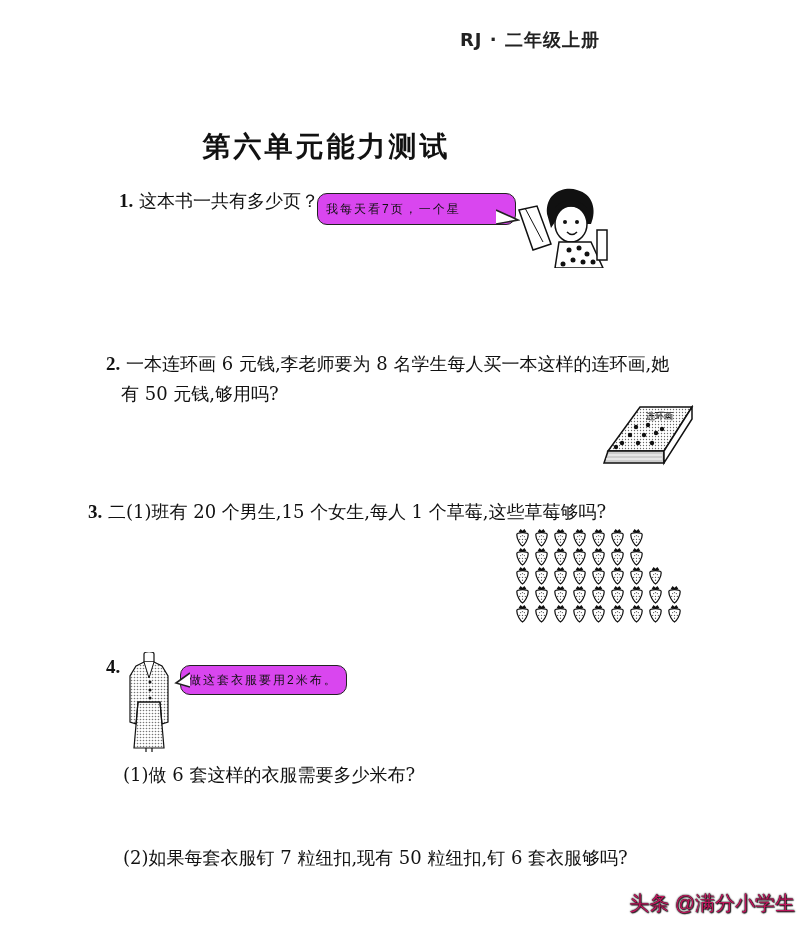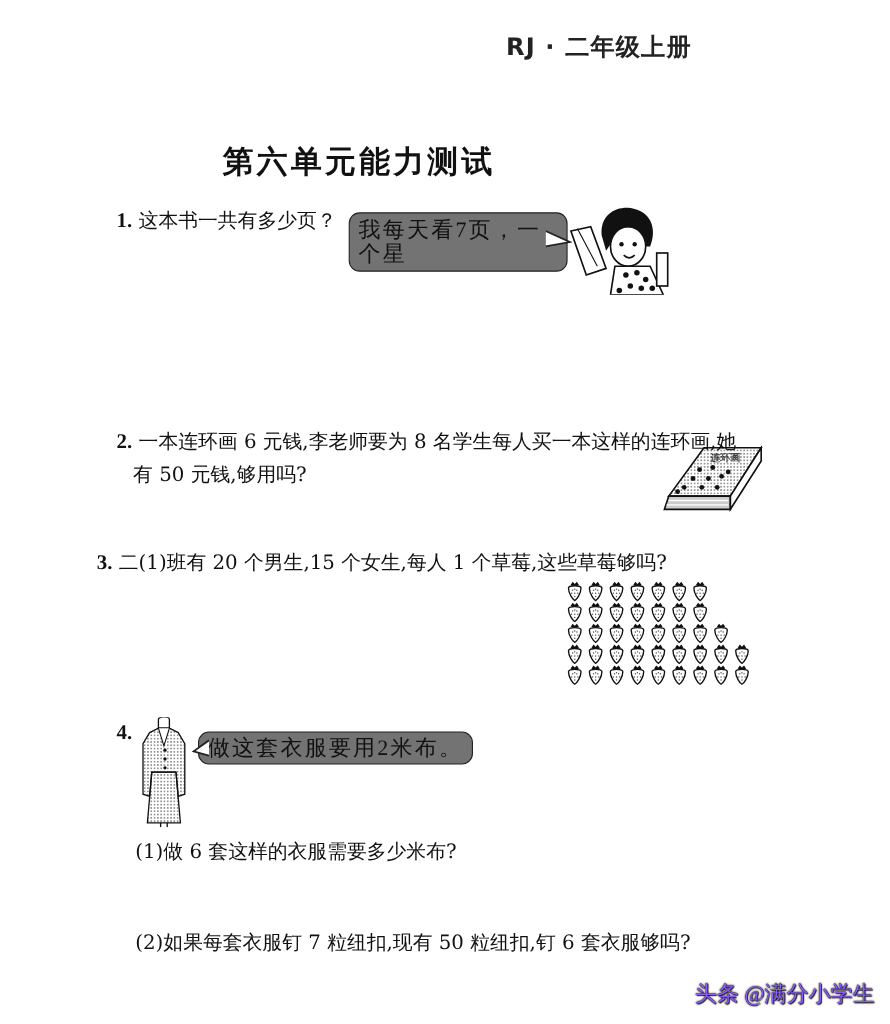--- a/index.html
+++ b/index.html
@@ -1,34 +1,34 @@
 <!DOCTYPE html>
 <html><head>
 <meta charset="utf-8">
 <style>
   html, body { margin:0; padding:0; background:#ffffff; }
   body { width:809px; height:931px; position:relative; overflow:hidden; color:#111; font-family:"DejaVu Serif","Liberation Serif",serif; }
   .abs { position:absolute; }
-  .header { left:460px; top:28px; font-family:"DejaVu Sans","Liberation Sans",sans-serif; font-size:22px; font-weight:bold; letter-spacing:1px; color:#222; }
+  .header { left:460px; top:28px; font-family:"DejaVu Sans","Liberation Sans",sans-serif; font-size:18px; font-weight:bold; letter-spacing:1px; color:#222; }
   .title { left:0; width:653px; top:128px; text-align:center; font-size:28px; font-weight:bold; letter-spacing:3px; }
   .q { font-size:18px; line-height:30px; }
   .qnum { font-weight:bold; font-family:"Liberation Serif","DejaVu Serif",serif; font-size:19px; }
-  .bubble { border:1.6px solid #222; border-radius:10px; background:#737373; font-size:20px; line-height:22px; padding:4px 8px; letter-spacing:2px; font-family:Liberation Serif, serif; }
-  .watermark { right:14px; top:890px; font-family:Liberation Serif, serif; font-size:20px; color:#8b5cf6; text-shadow: 0 0 2px #000, 0 0 1px #000, 1px 1px 1px #333; }
+  .bubble { border:1.6px solid #222; border-radius:10px; background:#d946ef; font-size:12px; line-height:22px; padding:4px 8px; letter-spacing:2px; font-family:Liberation Sans, sans-serif; }
+  .watermark { right:14px; top:890px; font-family:Liberation Sans, sans-serif; font-size:20px; color:#be185d; text-shadow: 0 0 2px #000, 0 0 1px #000, 1px 1px 1px #333; }
   .berry-grid { left:513px; top:528px; }
   .berry-row { display:flex; height:19px; }
   .berry { width:19px; height:19px; }
 </style>
 </head>
 <body>
 
 <div class="abs header">RJ · 二年级上册</div>
 <div class="abs title">第六单元能力测试</div>
 
-<div class="abs q" style="left:106px; top:186px;text-align:center;">
+<div class="abs q" style="left:119px; top:186px;text-align:center;">
   <span class="qnum">1.</span>
   <span>这本书一共有多少页？</span>
 </div>
 <div class="abs bubble" style="left:317px; top:193px; width:181px;">
   <div>我每天看7页，一个星</div>
 </div>
 <svg class="abs" style="left:496px; top:206px;" width="24" height="22">
   <path d="M0 4 L22 14 L0 18" fill="#fff" stroke="#222" stroke-width="1.6"></path>
 </svg>
 <svg class="abs" style="left:515px; top:184px;" width="100" height="84" viewBox="0 0 100 84">
@@ -46,21 +46,21 @@
       <circle cx="58" cy="76" r="2.5"></circle>
       <circle cx="68" cy="78" r="2.5"></circle>
       <circle cx="78" cy="78" r="2.5"></circle>
       <circle cx="48" cy="80" r="2.5"></circle>
     </g>
   <path d="M4 26 L22 22 L36 60 L18 66 Z" fill="#fff" stroke="#111" stroke-width="1.5"></path>
   <path d="M10 24 L28 58" stroke="#111" stroke-width="1"></path>
   <rect x="82" y="46" width="10" height="30" fill="#fff" stroke="#111" stroke-width="1.5"></rect>
 </svg>
 
-<div class="abs q" style="left:106px; top:349px;margin-top:38px;">
+<div class="abs q" style="left:106px; top:349px;">
   <div>
     <span class="qnum">2.</span>
     <span>一本连环画 6 元钱,李老师要为 8 名学生每人买一本这样的连环画,她</span>
   </div>
   <div style="padding-left:15px;">有 50 元钱,够用吗?</div>
 </div>
 <svg class="abs" style="left:600px; top:405px;" width="95" height="62" viewBox="0 0 95 62">
   <defs>
     <pattern id="dots" width="3" height="3" patternUnits="userSpaceOnUse">
         <circle cx="1.5" cy="1.5" r="0.7" fill="#666"></circle>

